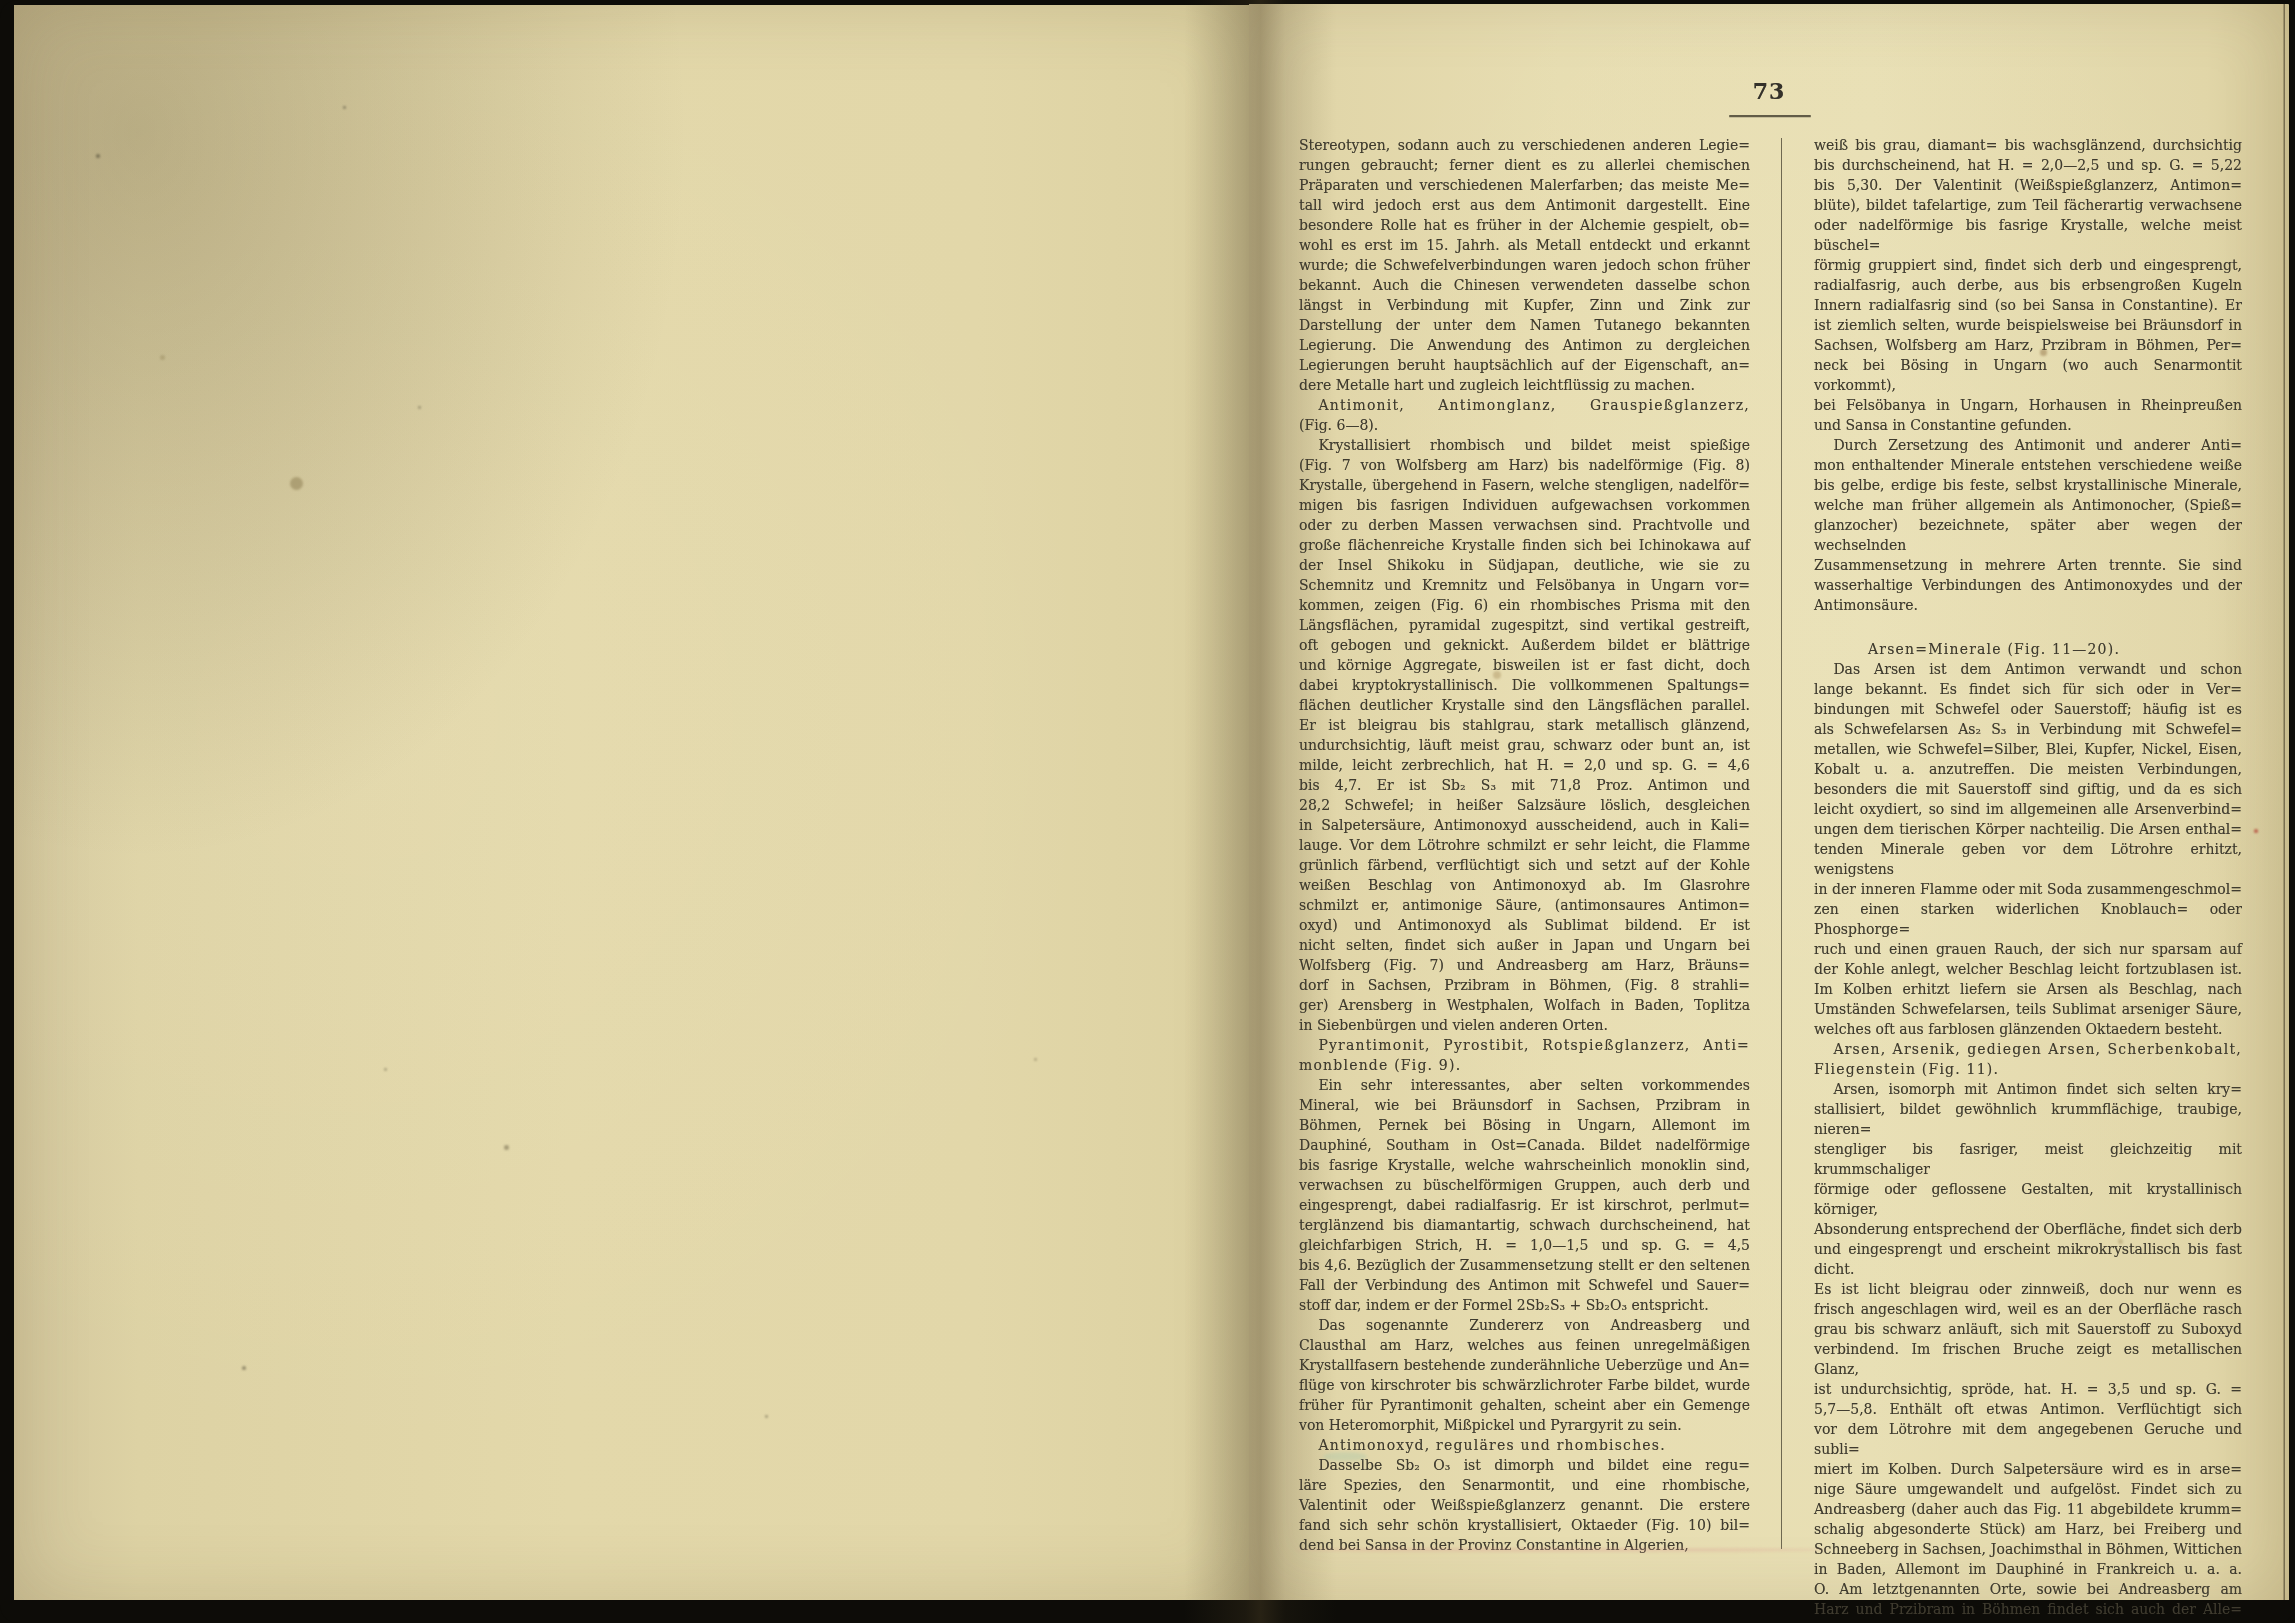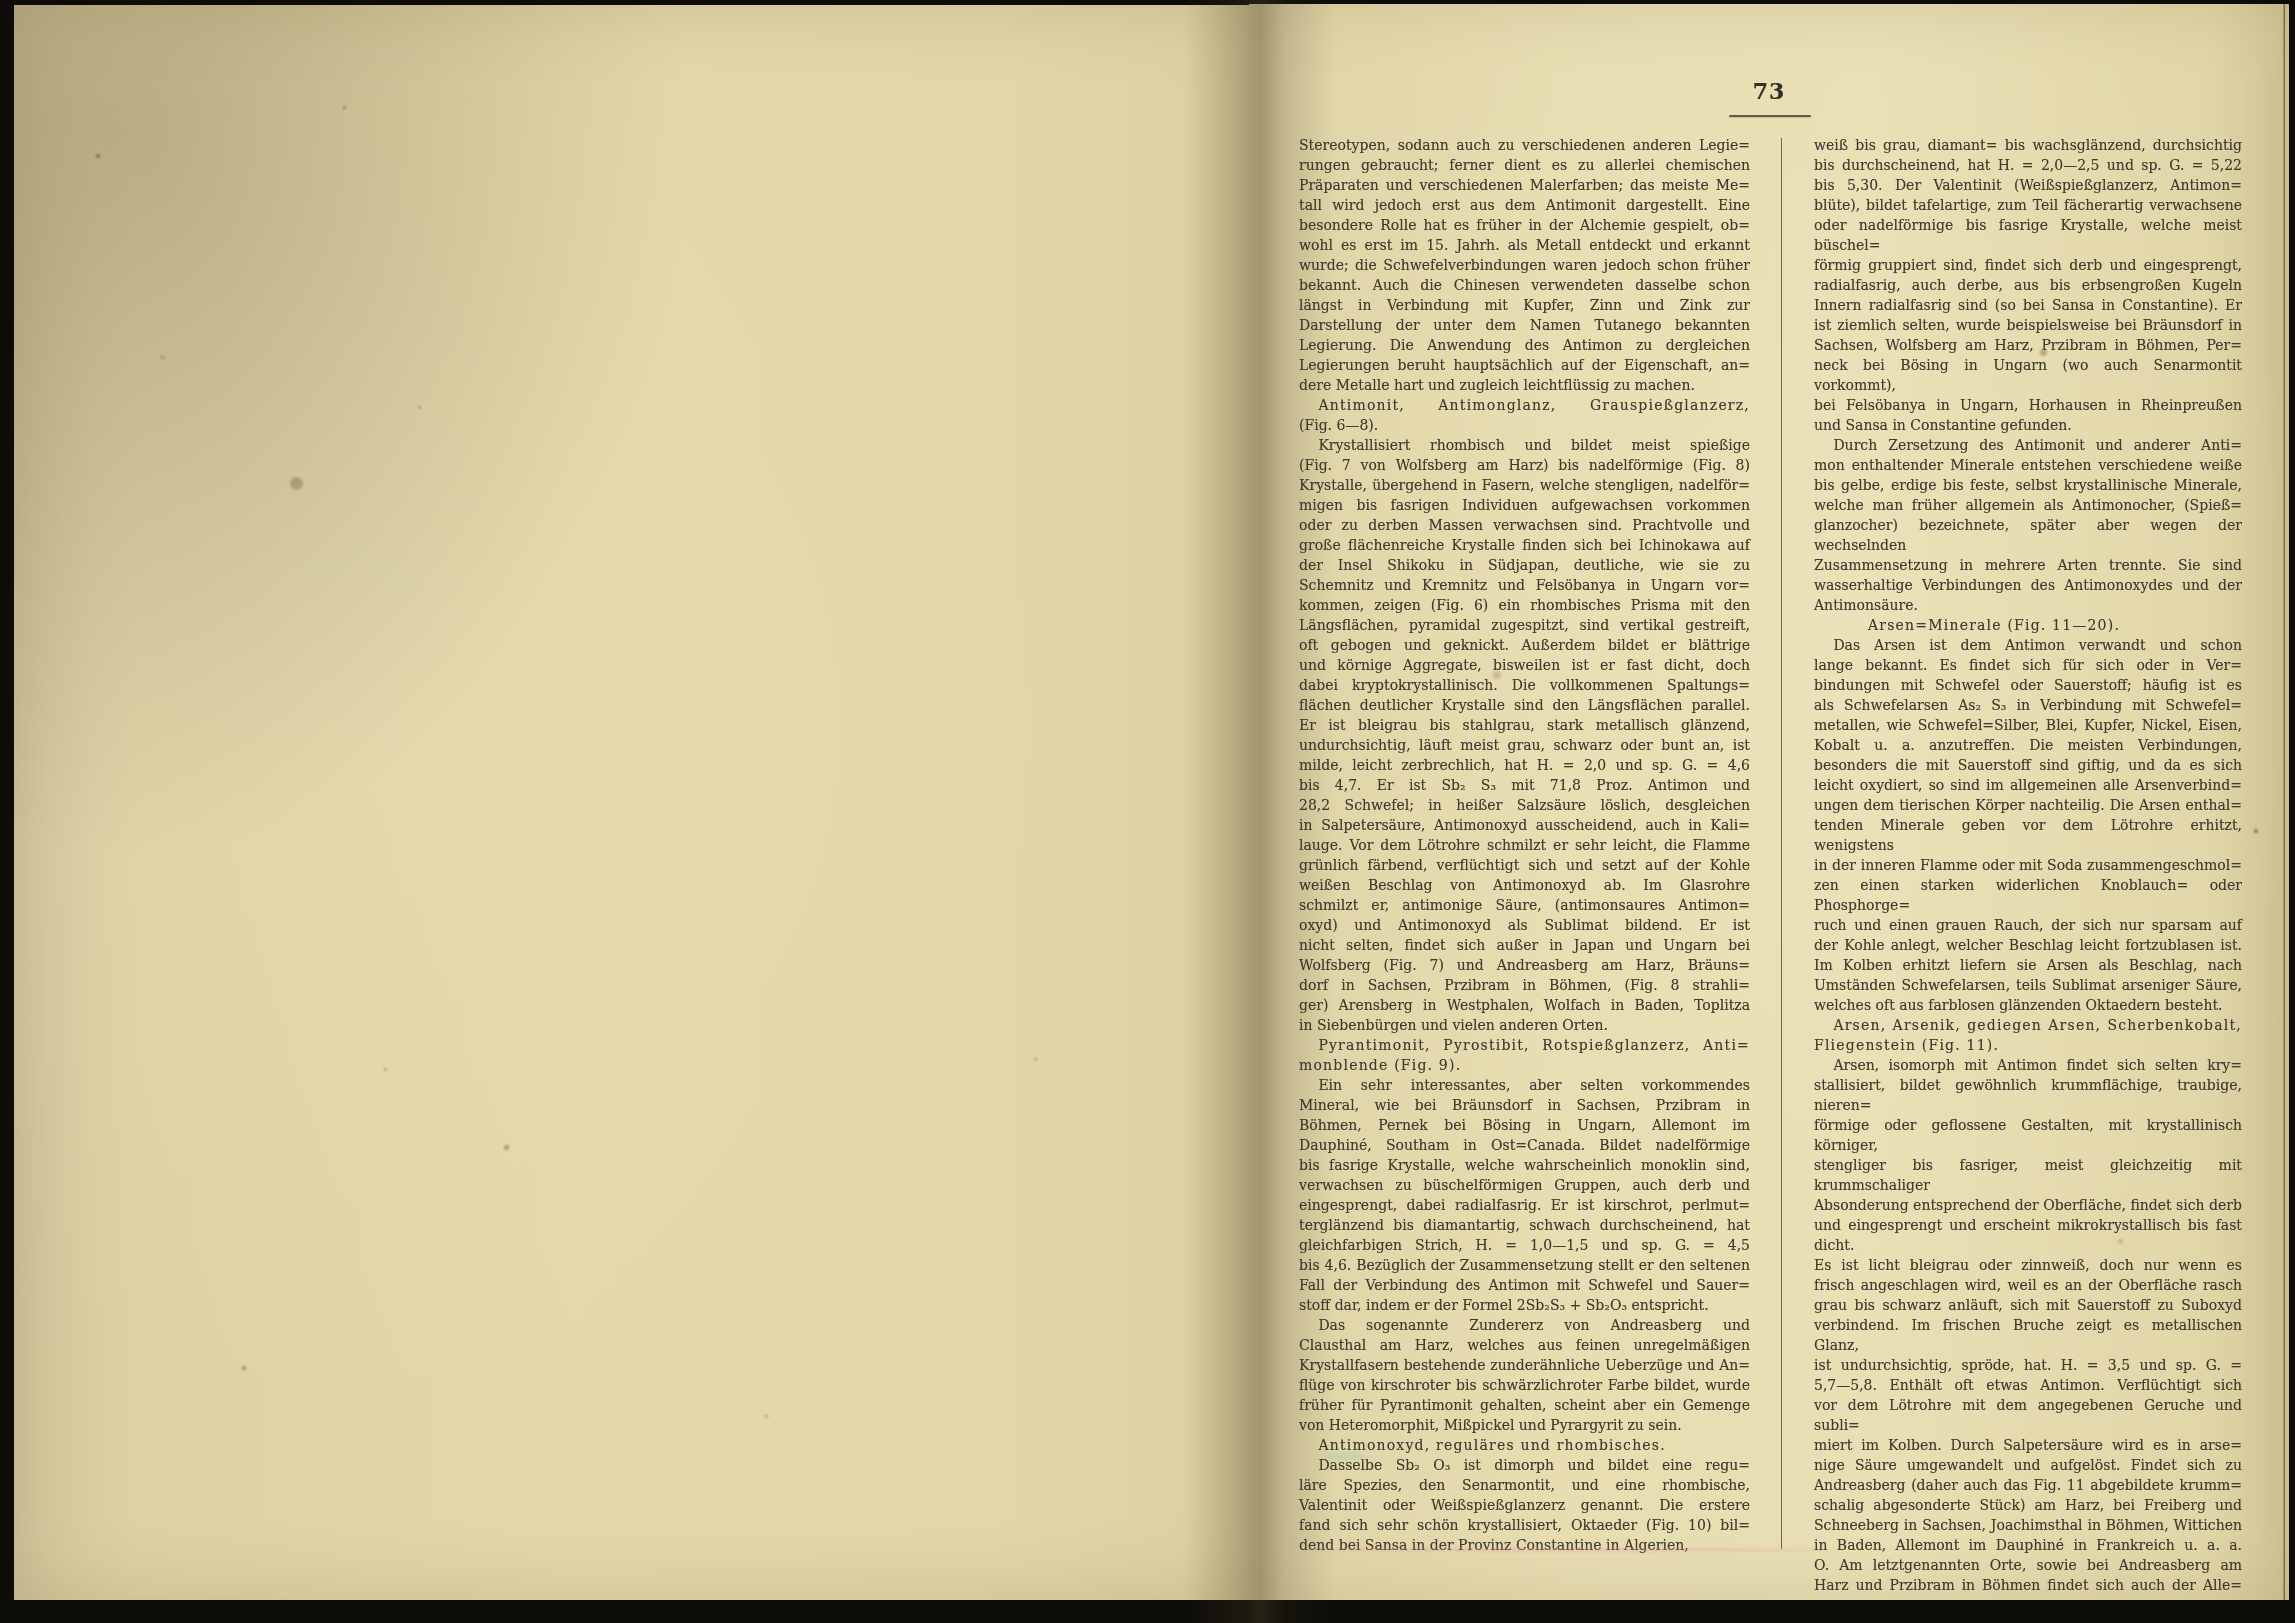--- a/index.html
+++ b/index.html
@@ -55,21 +55,21 @@
   }
   #text-column-left{left:1299px;width:451px;}
   #text-column-right{left:1814px;width:428px;}
   #column-divider{
     position:absolute;left:1781px;top:138px;width:0.9px;height:1411px;
     background:var(--rule);opacity:0.75;
   }
   .tl{text-align:justify;text-align-last:justify;white-space:normal;}
   .tl.end{text-align-last:left;}
   .tl.i1{text-indent:19.4px;}
-  .tl.i2{text-indent:54px;}
+  .tl.i2{text-indent:54px;margin-top:24px;}
   .tl.sp{letter-spacing:1.2px;}
   .speck{position:absolute;border-radius:50%;filter:blur(0.9px);pointer-events:none;}
   .tint{position:absolute;border-radius:50%;filter:blur(1.8px);pointer-events:none;}
 </style>
 </head>
 <body>
 
 <div id="canvas">
   <div id="left-page" class="page"></div>
   <div id="right-page" class="page"></div>
@@ -190,22 +190,22 @@
       <div class="tl">zen einen starken widerlichen Knoblauch= oder Phosphorge=</div>
       <div class="tl">ruch und einen grauen Rauch, der sich nur sparsam auf</div>
       <div class="tl">der Kohle anlegt, welcher Beschlag leicht fortzublasen ist.</div>
       <div class="tl">Im Kolben erhitzt liefern sie Arsen als Beschlag, nach</div>
       <div class="tl">Umständen Schwefelarsen, teils Sublimat arseniger Säure,</div>
       <div class="tl end">welches oft aus farblosen glänzenden Oktaedern besteht.</div>
       <div class="tl i1 sp">Arsen, Arsenik, gediegen Arsen, Scherbenkobalt,</div>
       <div class="tl sp end">Fliegenstein (Fig. 11).</div>
       <div class="tl i1">Arsen, isomorph mit Antimon findet sich selten kry=</div>
       <div class="tl">stallisiert, bildet gewöhnlich krummflächige, traubige, nieren=</div>
+      <div class="tl">stengliger bis fasriger, meist gleichzeitig mit krummschaliger</div>
       <div class="tl">förmige oder geflossene Gestalten, mit krystallinisch körniger,</div>
-      <div class="tl">stengliger bis fasriger, meist gleichzeitig mit krummschaliger</div>
       <div class="tl">Absonderung entsprechend der Oberfläche, findet sich derb</div>
       <div class="tl">und eingesprengt und erscheint mikrokrystallisch bis fast dicht.</div>
       <div class="tl">Es ist licht bleigrau oder zinnweiß, doch nur wenn es</div>
       <div class="tl">frisch angeschlagen wird, weil es an der Oberfläche rasch</div>
       <div class="tl">grau bis schwarz anläuft, sich mit Sauerstoff zu Suboxyd</div>
       <div class="tl">verbindend.  Im frischen Bruche zeigt es metallischen Glanz,</div>
       <div class="tl">ist undurchsichtig, spröde, hat. H. = 3,5 und sp. G. =</div>
       <div class="tl">5,7—5,8.  Enthält oft etwas Antimon.  Verflüchtigt sich</div>
       <div class="tl">vor dem Lötrohre mit dem angegebenen Geruche und subli=</div>
       <div class="tl">miert im Kolben.  Durch Salpetersäure wird es in arse=</div>

